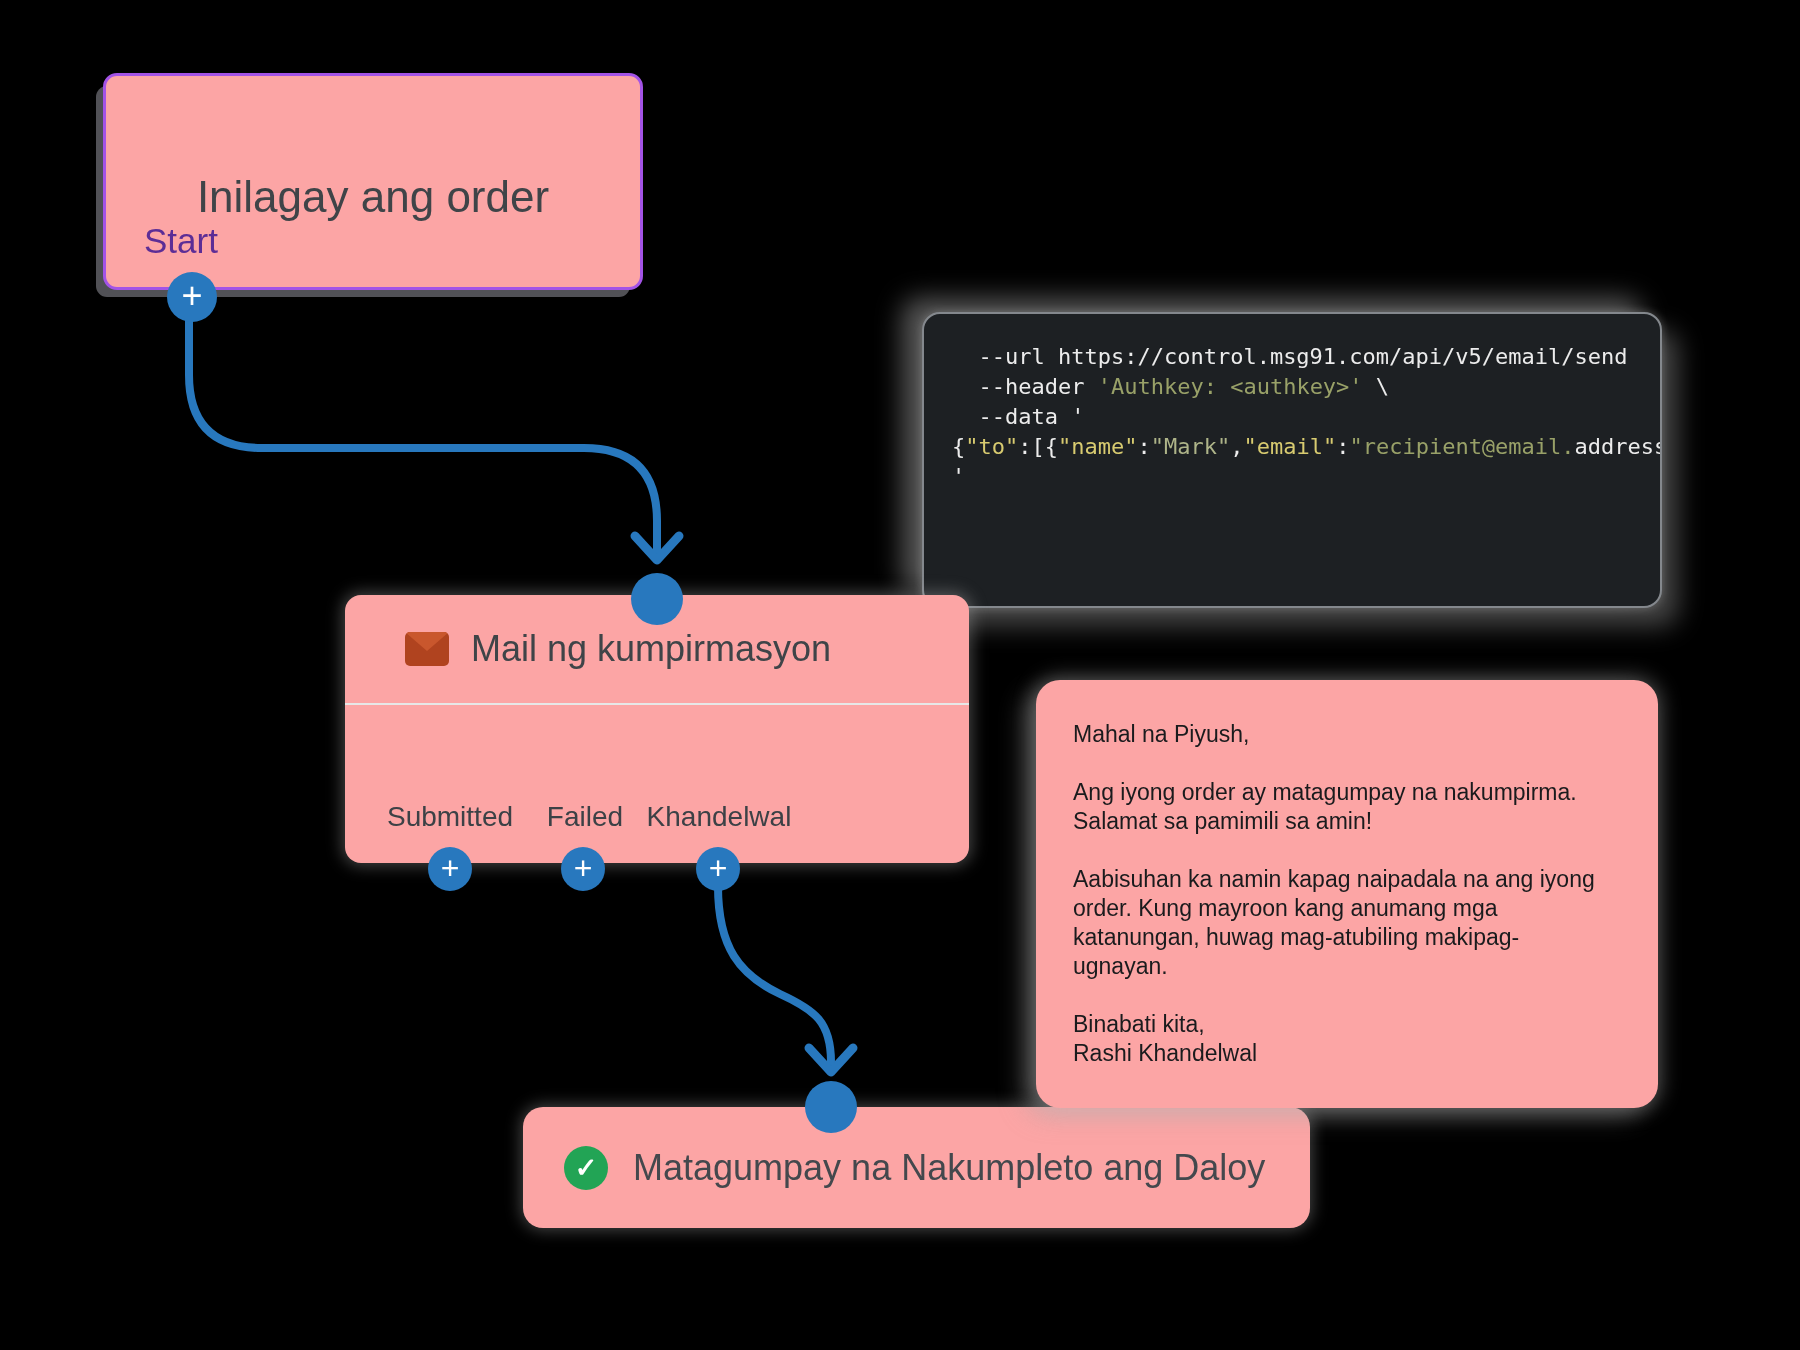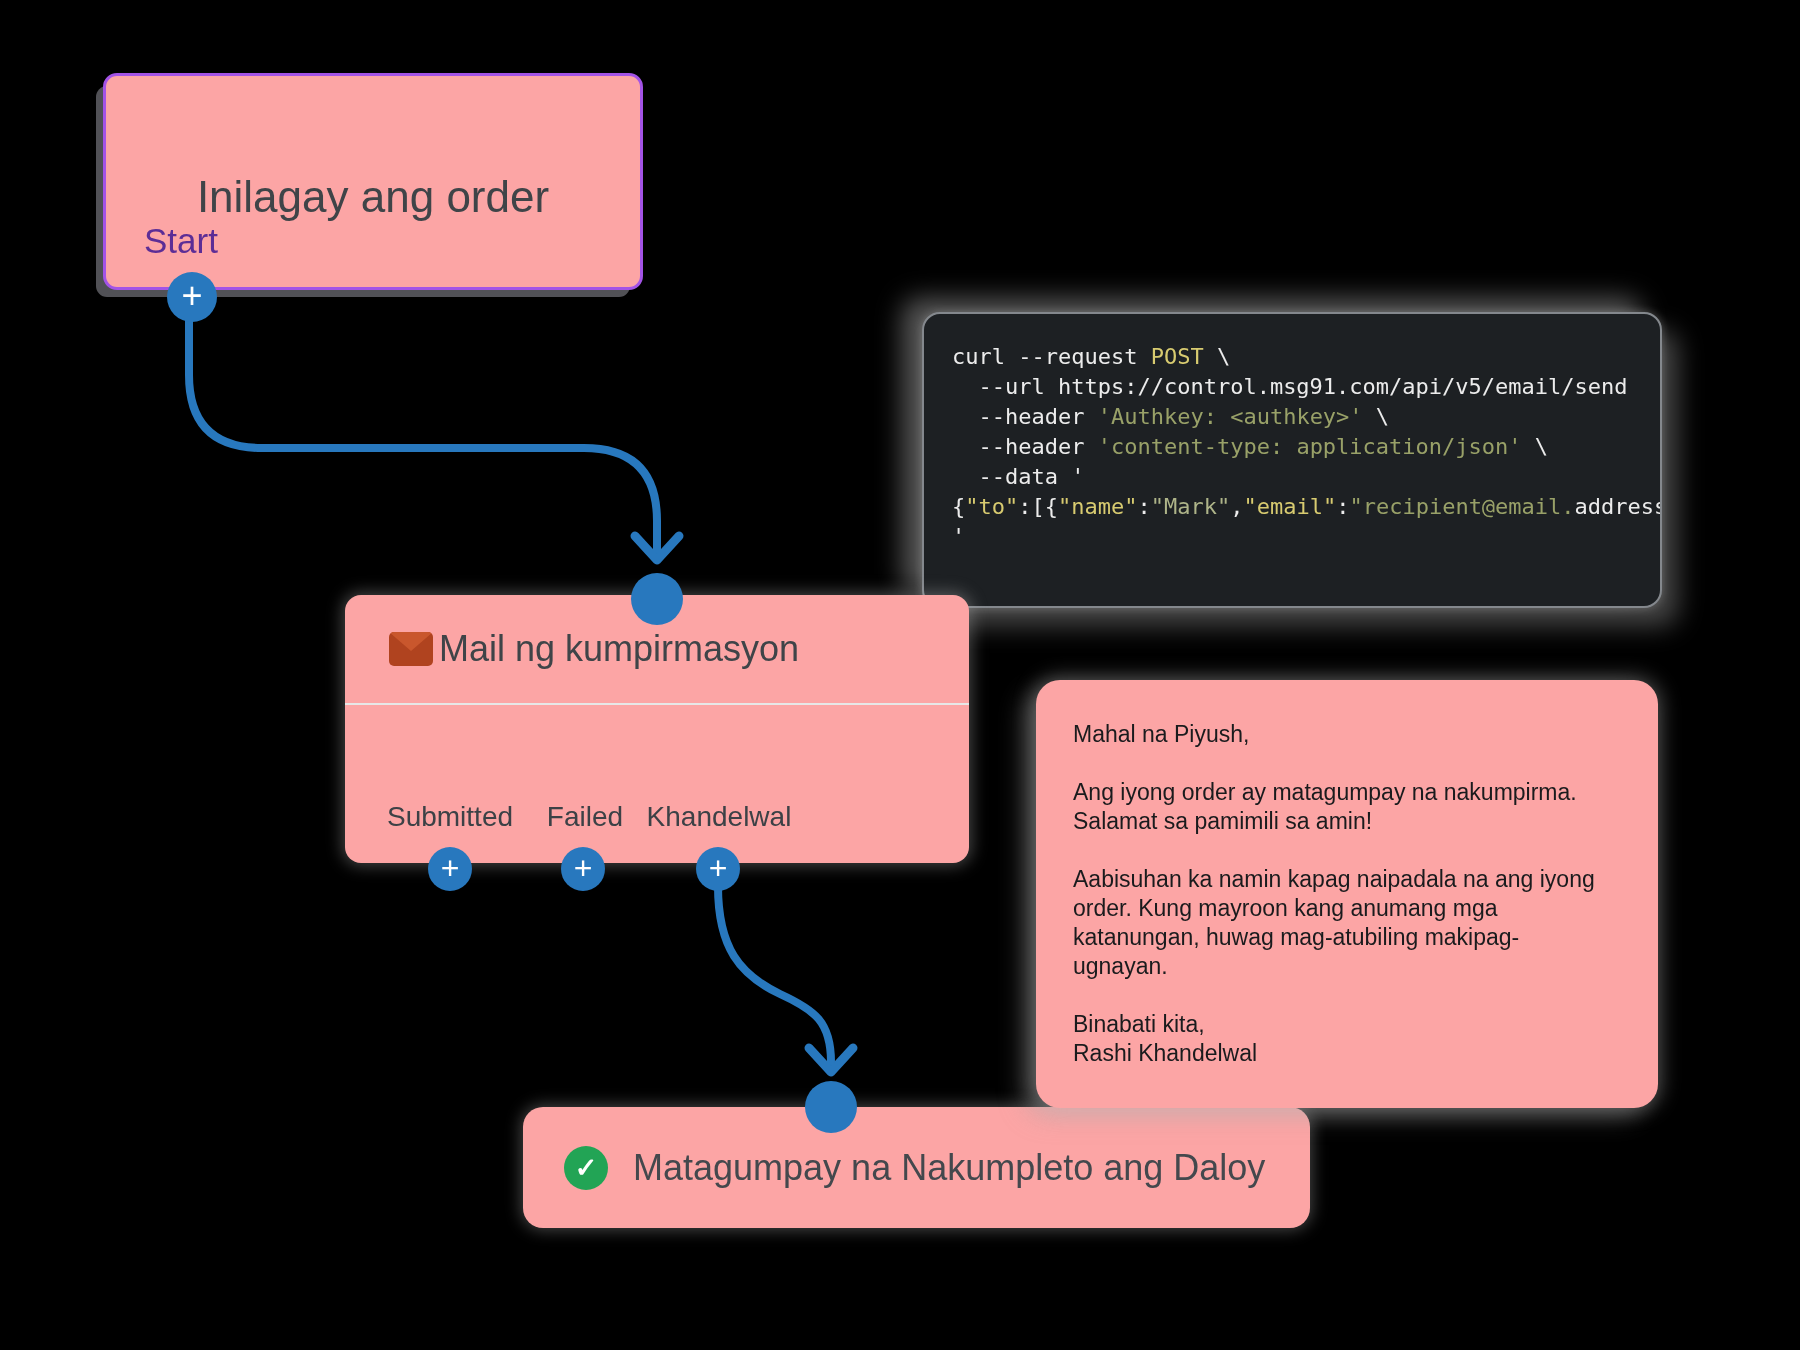--- a/index.html
+++ b/index.html
@@ -35,21 +35,21 @@
       border:2px solid var(--code-border);border-radius:18px;overflow:hidden;
       padding:28px 0 28px 28px;
       box-shadow:-20px -14px 26px rgba(205,205,205,.42),16px 18px 26px rgba(205,205,205,.34),0 0 10px rgba(225,225,225,.25);}
   .code-line{font-family:"DejaVu Sans Mono","Liberation Mono",monospace;font-size:22px;
       line-height:30px;white-space:pre;color:var(--code-white);}
   .tok-w{color:var(--code-white);} .tok-y{color:var(--code-yellow);}
   .tok-o{color:var(--code-olive);} .tok-p{color:var(--code-pale);}
   
   .mail-card{left:345px;top:595px;width:624px;height:268px;border-radius:16px;
       box-shadow:0 0 16px 3px rgba(180,180,180,.38);}
-  .mail-header{display:flex;align-items:center;height:108px;padding-left:44px;gap:6px;}
+  .mail-header{display:flex;align-items:center;height:108px;padding-left:60px;gap:22px;}
   .envelope{position:relative;width:44px;height:34px;background:var(--envelope-red);
       border-radius:5px;overflow:hidden;flex:0 0 auto;}
   .envelope::before{content:"";position:absolute;left:0;top:0;width:0;height:0;
       border-left:22px solid transparent;border-right:22px solid transparent;
       border-top:19px solid var(--envelope-flap);}
   .mail-title{font-size:36px;font-weight:500;color:var(--title-gray);}
   .mail-divider{position:absolute;left:0;top:108px;width:100%;height:2px;background:var(--divider);}
   .status-label{position:absolute;top:206px;transform:translateX(-50%);font-size:28px;
       font-weight:500;color:#3C4146;white-space:nowrap;}
   
@@ -78,24 +78,22 @@
 
   <div class="card start-card">
     <div class="start-title">Inilagay ang order</div>
     <div class="start-label">Start</div>
     <div class="plus-btn plus-lg" style="left:61px;top:196px;">
       <span>+</span>
     </div>
   </div>
 
   <div class="card code-card">
-    <div class="code-line"><span class="tok-w">curl --request </span><span class="tok-y">POST</span><span class="tok-w"> \</span></div>
     <div class="code-line"><span class="tok-w">  --url https://control.msg91.com/api/v5/email/send</span></div>
     <div class="code-line"><span class="tok-w">  --header </span><span class="tok-o">'Authkey: &lt;authkey&gt;'</span><span class="tok-w"> \</span></div>
-    <div class="code-line"><span class="tok-w">  --header </span><span class="tok-o">'content-type: application/json'</span><span class="tok-w"> \</span></div>
     <div class="code-line"><span class="tok-w">  --data '</span></div>
     <div class="code-line"><span class="tok-w">{</span><span class="tok-y">"to"</span><span class="tok-w">:[{</span><span class="tok-y">"name"</span><span class="tok-w">:</span><span class="tok-p">"Mark"</span><span class="tok-w">,</span><span class="tok-y">"email"</span><span class="tok-w">:</span><span class="tok-o">"recipient@email.</span><span class="tok-w">address</span></div>
     <div class="code-line"><span class="tok-w">'</span></div>
   </div>
 
   <div class="card mail-card">
     <div class="node" style="left:286px;top:-22px;"></div>
     <div class="mail-header">
       <span class="envelope"></span>
       <span class="mail-title">Mail ng kumpirmasyon</span>

